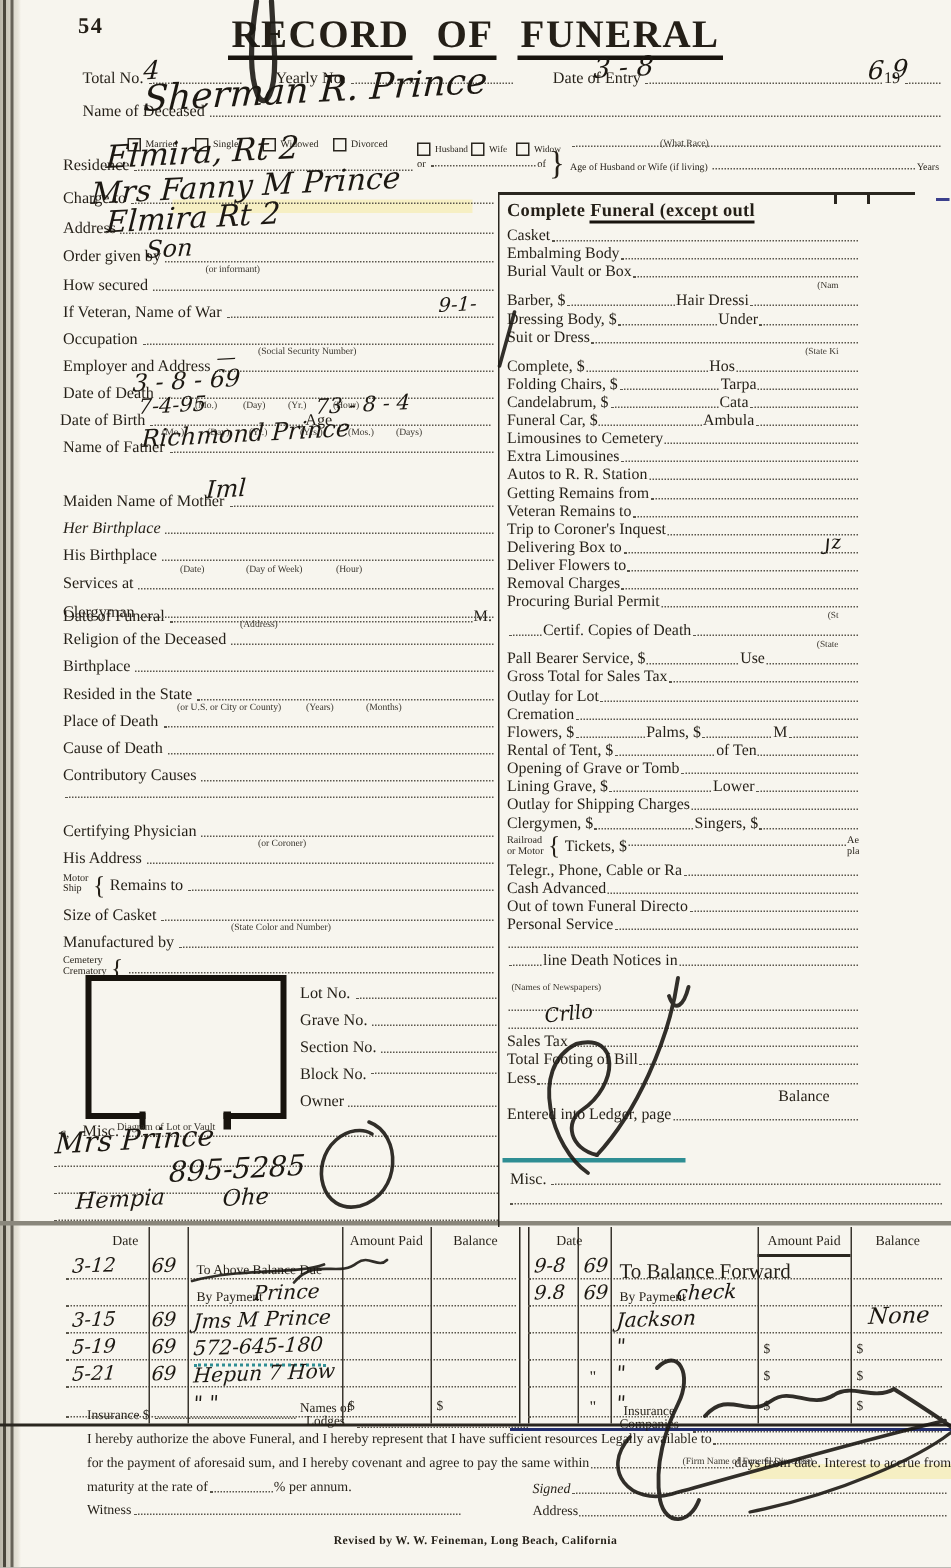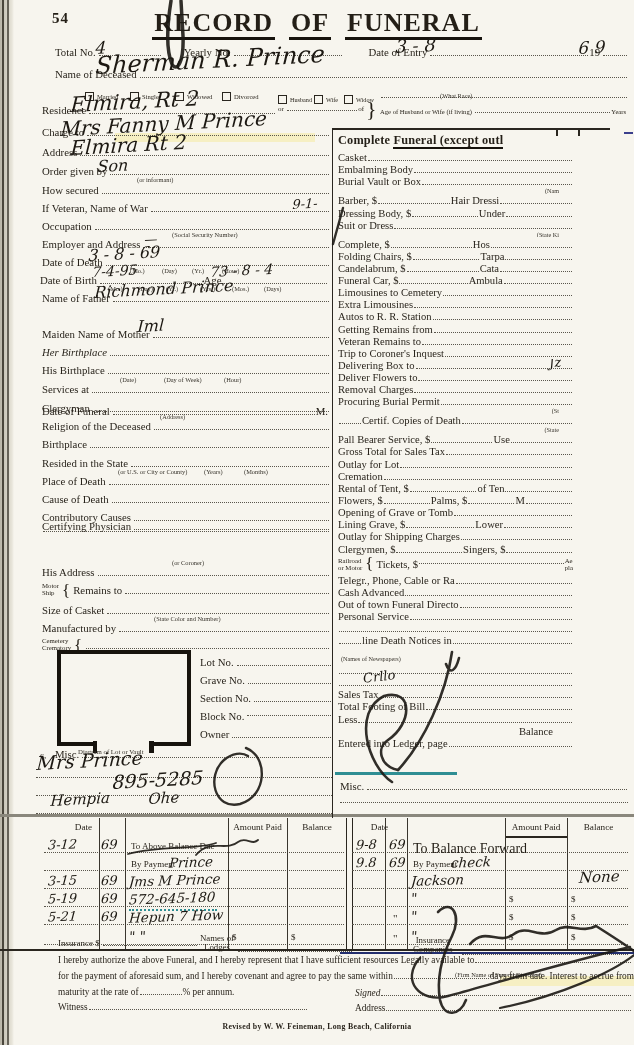--- a/index.html
+++ b/index.html
@@ -250,21 +250,21 @@
         <span class="lbl">Cause of Death</span>
         <span class="lead"></span>
       </div>
       <div class="frow" style="left: 42px; top: 511px; width: 288px;">
         <span class="lbl">Contributory Causes</span>
         <span class="lead"></span>
       </div>
       <div class="frow" style="left: 42px; top: 530px; width: 288px;">
         <span class="lead"></span>
       </div>
-      <div class="frow" style="left: 42px; top: 520px; width: 288px;">
+      <div class="frow" style="left: 42px; top: 548px; width: 288px;">
         <span class="lbl">Certifying Physician</span>
         <span class="lead"></span>
       </div>
       <span class="sub" style="left: 172px; top: 559px;">(or Coroner)</span>
       <div class="frow" style="left: 42px; top: 566px; width: 288px;">
         <span class="lbl">His Address</span>
         <span class="lead"></span>
       </div>
       <div class="frow" style="left: 42px; top: 582px; width: 288px;">
         <span class="stack">
@@ -415,31 +415,31 @@
         </div>
         <div class="pi">
           <span>Outlay for Lot</span>
           <span class="lead"></span>
         </div>
         <div class="pi">
           <span>Cremation</span>
           <span class="lead"></span>
         </div>
         <div class="pi">
+          <span>Flowers, $</span>
+          <span class="lead"></span>
+          <span>Palms, $</span>
+          <span class="lead"></span>
+          <span>M</span>
+          <span class="lead"></span>
+        </div>
+        <div class="pi">
           <span>Rental of Tent, $</span>
           <span class="lead"></span>
           <span>of Ten</span>
-          <span class="lead"></span>
-        </div>
-        <div class="pi">
-          <span>Flowers, $</span>
-          <span class="lead"></span>
-          <span>Palms, $</span>
-          <span class="lead"></span>
-          <span>M</span>
           <span class="lead"></span>
         </div>
         <div class="pi">
           <span>Opening of Grave or Tomb</span>
           <span class="lead"></span>
         </div>
         <div class="pi">
           <span>Lining Grave, $</span>
           <span class="lead"></span>
           <span>Lower</span>

